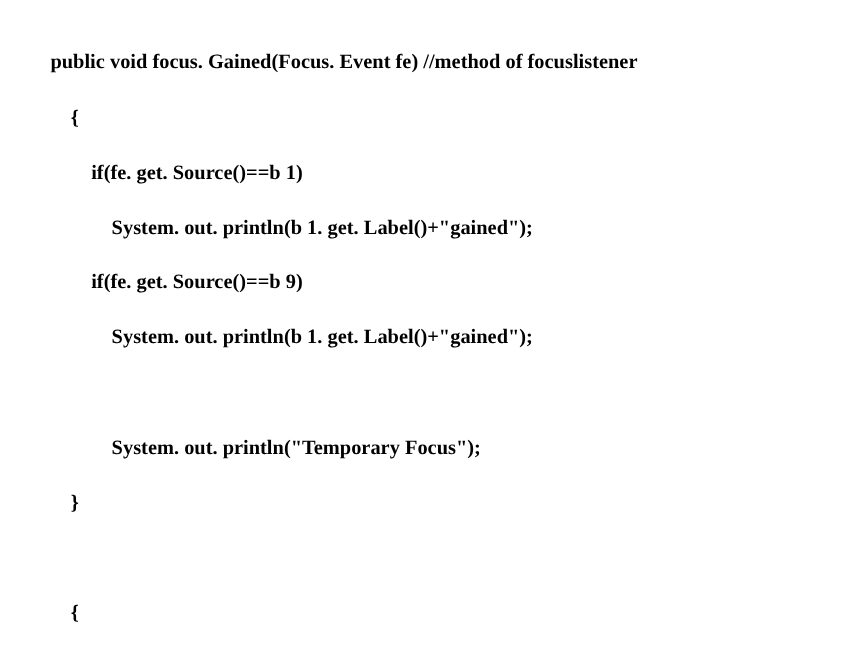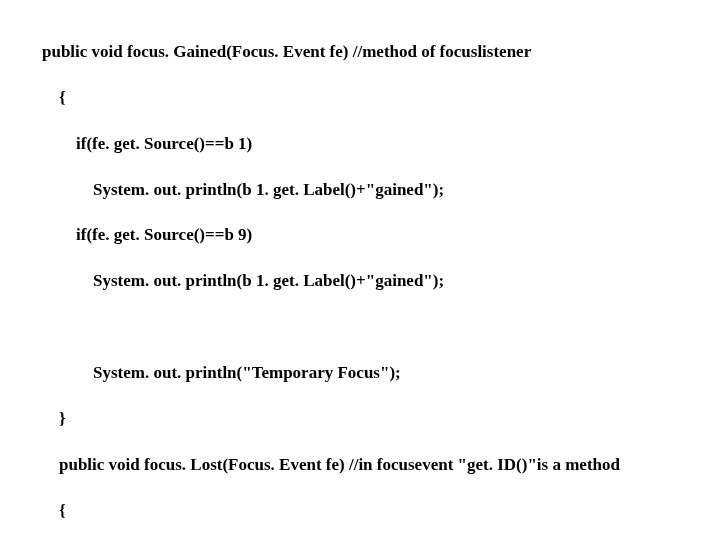--- a/index.html
+++ b/index.html
@@ -28,21 +28,21 @@
 <div class="page">
 <span class="line"><span></span><span>public void focus. Gained(Focus. Event fe) //method of focuslistener</span></span>
 <span class="line"><span>    </span><span>{</span></span>
 <span class="line"><span>        </span><span>if(fe. get. Source()==b 1)</span></span>
 <span class="line"><span>            </span><span>System. out. println(b 1. get. Label()+"gained");</span></span>
 <span class="line"><span>        </span><span>if(fe. get. Source()==b 9)</span></span>
 <span class="line"><span>            </span><span>System. out. println(b 1. get. Label()+"gained");</span></span>
 <span class="line"><span>        </span></span>
 <span class="line"><span>            </span><span>System. out. println("Temporary Focus");</span></span>
 <span class="line"><span>    </span><span>}</span></span>
-<span class="line"><span>    </span><span>public void focus. Lost(Focus. Event fe) //in focusevent "get. ID()"is a method</span></span>
+<span class="line"><span>    </span></span>
 <span class="line"><span>    </span><span>{</span></span>
 
 
 
 
 
 
 
 
 

